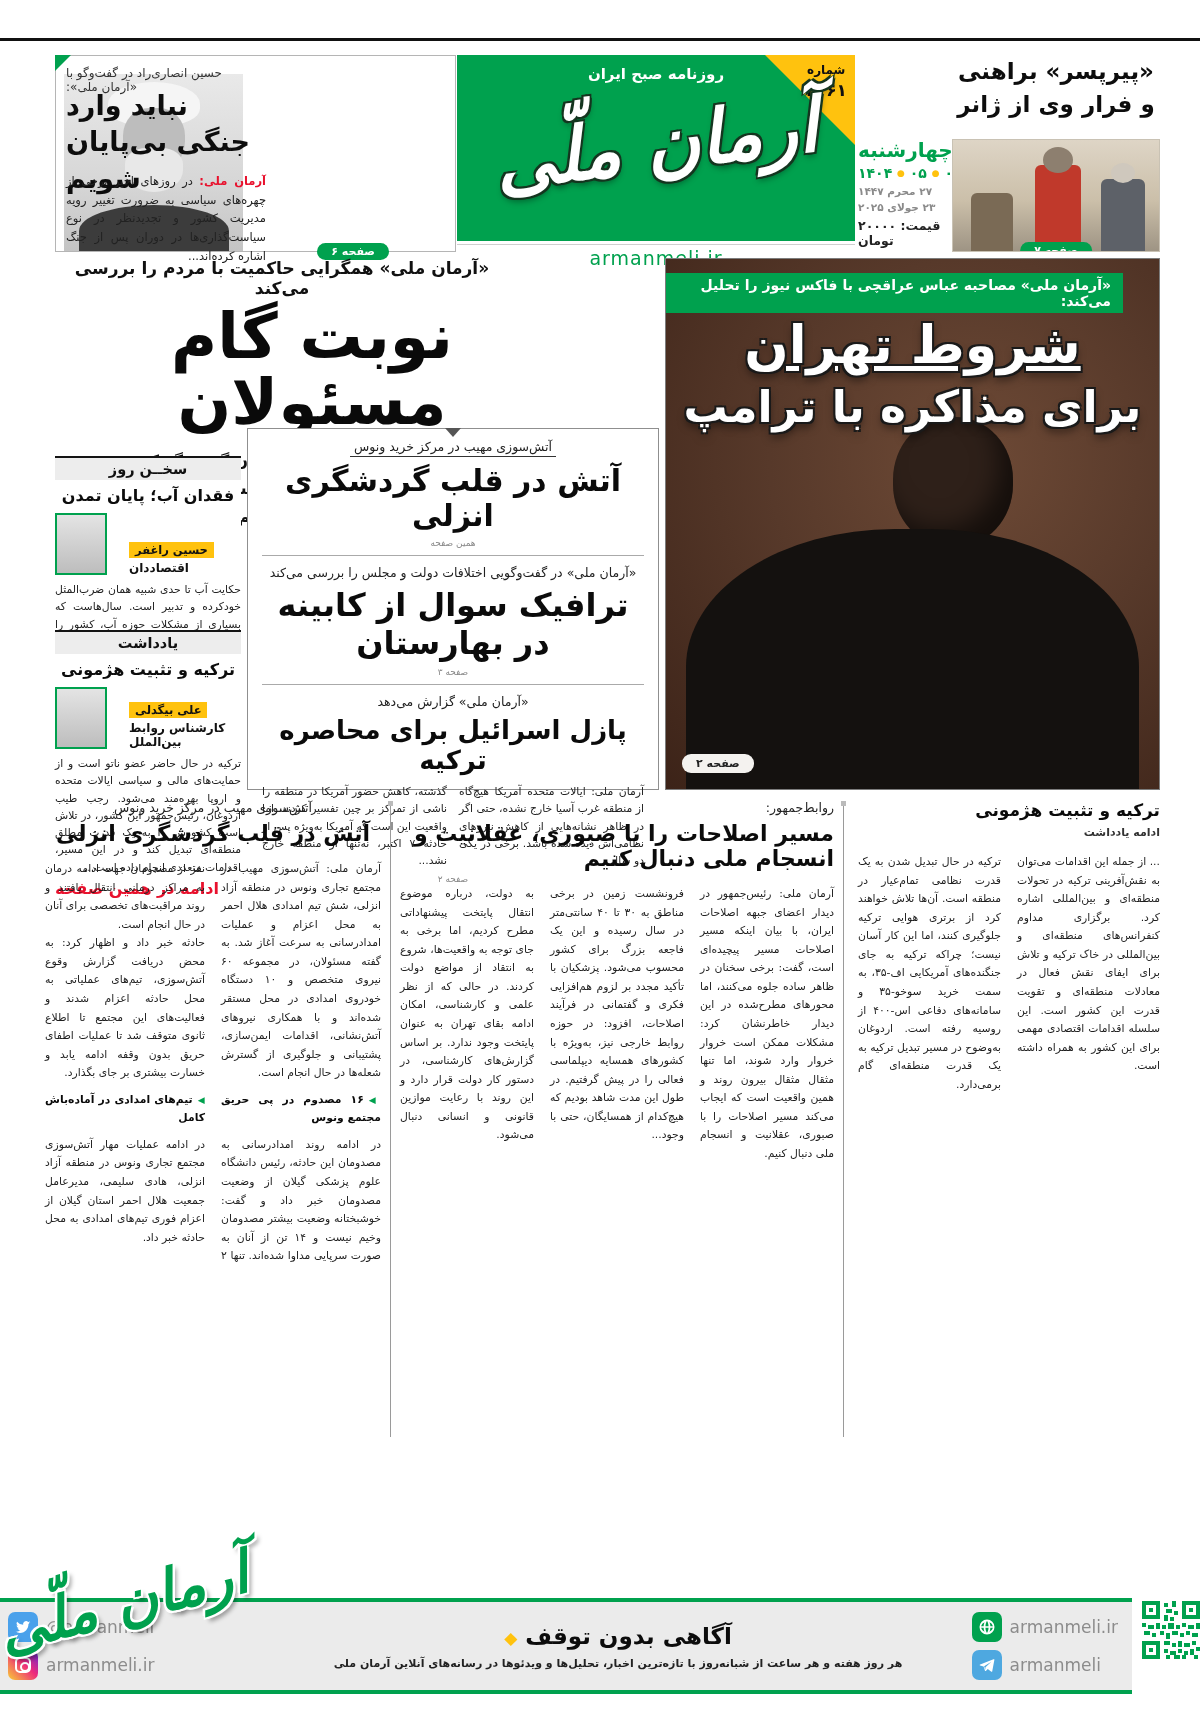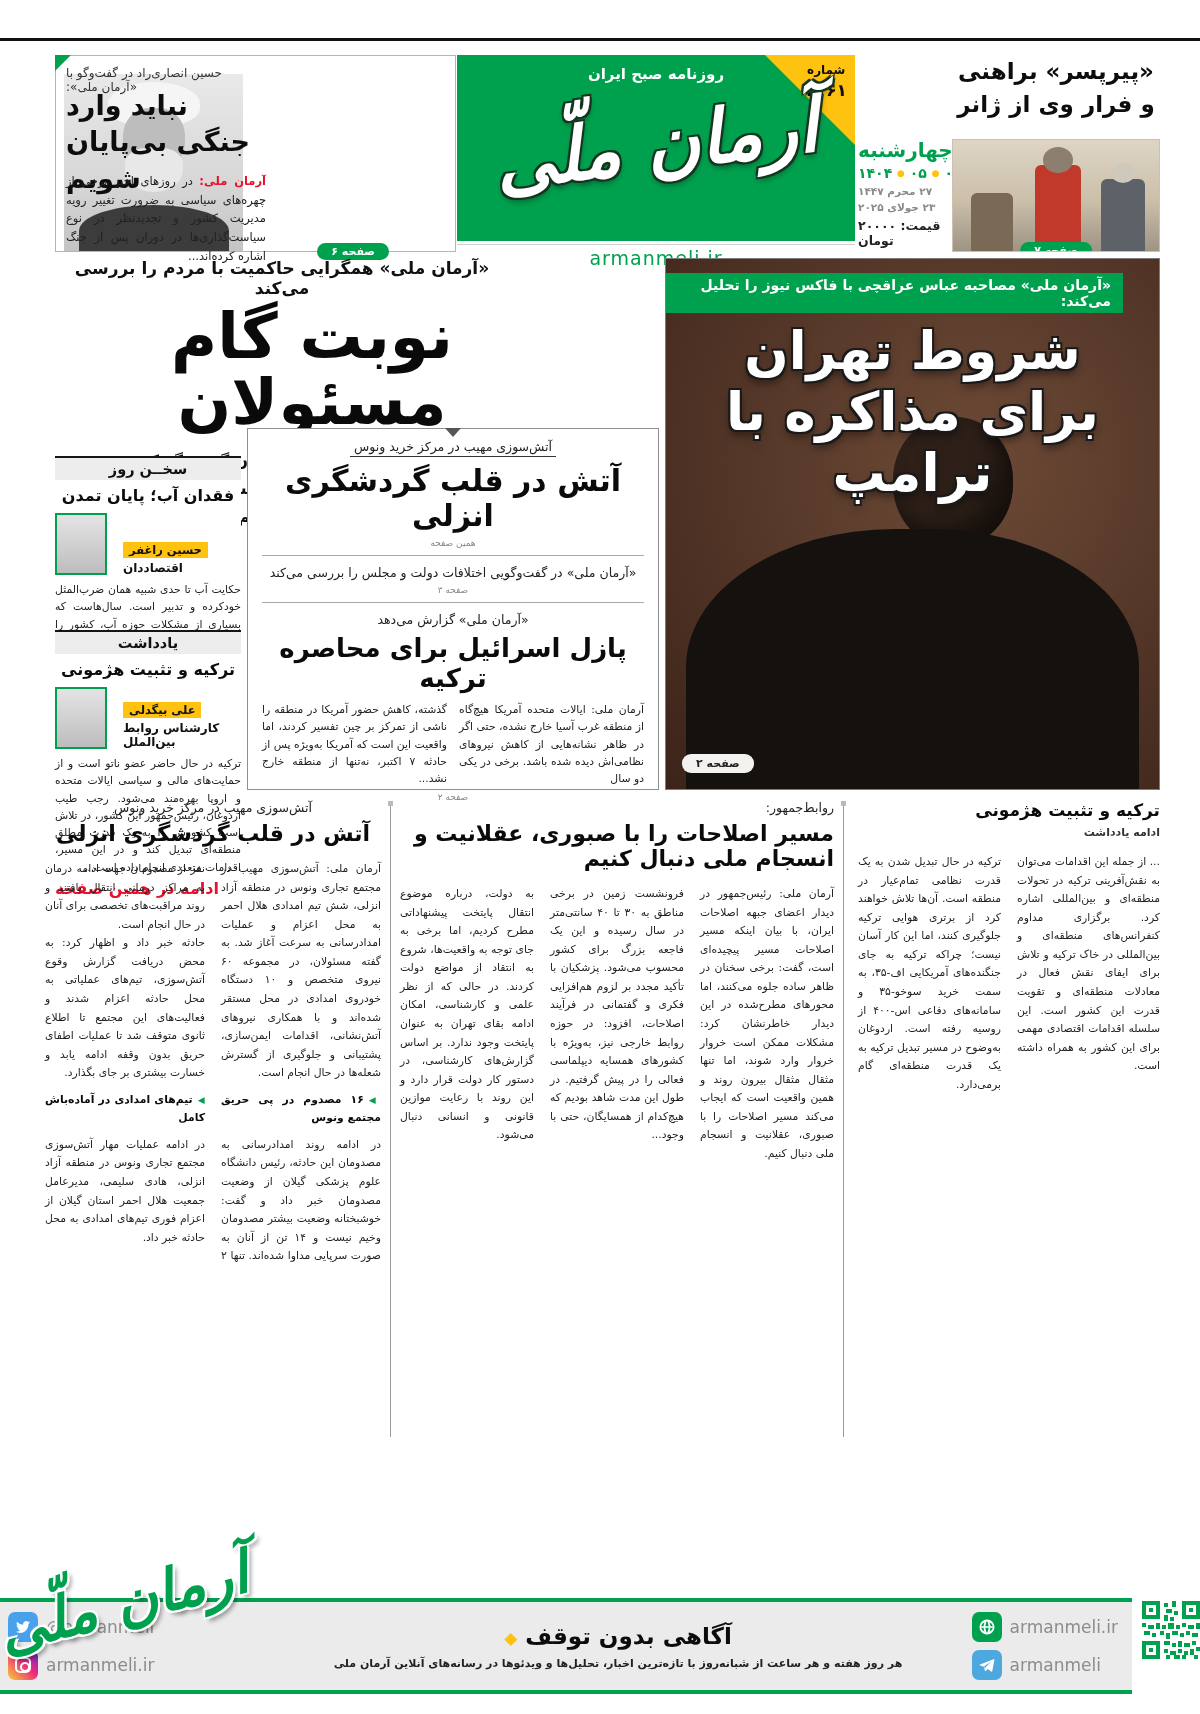--- a/index.html
+++ b/index.html
@@ -65,30 +65,30 @@
   .lead-bullets li::before { content:"▣"; color:#00a14e; font-size:13px; margin-left:6px; }
   .lead-pageref { font-size:9px; color:#777; margin-top:2px; margin-right:6px; }
 
   
   .interview { left:665px; top:258px; width:495px; height:532px; background:radial-gradient(circle at 62% 38%, #6e4a36 0%, #57392a 45%, #3c2318 100%); overflow:hidden; border:1px solid #7c7c7c; }
   .silhouette { position:absolute; left:4%; right:4%; bottom:-40px; height:300px; background:#14110f; border-radius:46% 46% 0 0; }
   .silhouette-head { position:absolute; left:46%; bottom:242px; width:120px; height:130px; background:#2e2019; border-radius:48%; box-shadow:inset -14px -18px 24px rgba(0,0,0,.55); }
   .int-kicker { position:absolute; right:36px; top:14px; background:#00a14e; color:#fff; font-size:14px; font-weight:bold; padding:4px 12px; }
   .int-h1,.int-h2 { position:absolute; left:0; right:0; text-align:center; color:#fff; font-weight:900;
       text-shadow:2px 2px 0 #1a1a1a,-2px -2px 0 #1a1a1a,2px -2px 0 #1a1a1a,-2px 2px 0 #1a1a1a,0 5px 8px rgba(0,0,0,.5); }
-  .int-h1 { top:62px; font-size:52px; }
-  .int-h2 { top:122px; font-size:53px; }
+  .int-h1 { top:56px; font-size:52px;text-decoration:underline; }
+  .int-h2 { top:122px; font-size:44px; }
   .int-pill { position:absolute; left:16px; bottom:16px; background:#f4f2ef; color:#222; font-size:11px; font-weight:bold; padding:3px 14px; border-radius:9px; }
 
   
   .side-box { left:55px; width:186px; background:#fff; }
   .sb1 { top:456px; height:192px; } .sb2 { top:630px; height:160px; }
   .sec-head { background:#ededed; border-top:2px solid #141414; text-align:center; font-size:14.5px; font-weight:900; color:#111; padding:3px 0; }
   .side-title { text-align:center; font-size:16px; font-weight:900; color:#0c0c0c; margin-top:6px; }
-  .author-row { display:flex; flex-direction:row; justify-content:flex-start; align-items:flex-end; gap:14px; margin-top:8px; direction:rtl; }
+  .author-row { display:flex; flex-direction:row; justify-content:flex-start; align-items:flex-end; gap:20px; margin-top:8px; direction:rtl; }
   .author-meta { flex:1; text-align:left; padding-left:2px; }
   .author-name { display:inline-block; background:#ffc20e; color:#111; font-size:11.5px; font-weight:bold; padding:1px 6px; }
   .author-role { font-size:12px; font-weight:bold; color:#111; margin-top:3px; }
   .author-photo { width:52px; height:62px; background:linear-gradient(180deg,#e4e4e4,#bdbdbd); border:2px solid #00a14e; flex:0 0 auto; }
   .side-body { font-size:10.8px; line-height:1.6; color:#222; text-align:justify; margin-top:6px; }
   .red-ref { color:#e8112d; font-size:16px; font-weight:bold; margin-top:3px; text-align:left; }
 
   
   .center-box { left:247px; top:428px; width:412px; height:362px; border:1px solid #8f8f8f; background:#fff; padding:10px 14px 8px; }
   .cb-notch { position:absolute; top:-1px; left:50%; transform:translateX(-50%); width:0; height:0; border-top:9px solid #555; border-left:8px solid transparent; border-right:8px solid transparent; }
@@ -257,20 +257,21 @@
 
   <div class="abs center-box">
     <div class="cb-notch"></div>
 
     <div class="ci-kicker u">آتش‌سوزی مهیب در مرکز خرید ونوس</div>
     <div class="ci-head1">آتش در قلب گردشگری انزلی</div>
     <div class="ci-ref">همین صفحه</div>
     <hr class="ci-div">
 
     <div class="ci-kicker">«آرمان ملی» در گفت‌وگویی اختلافات دولت و مجلس را بررسی می‌کند</div>
+    <div class="ci-head2">ترافیک سوال از کابینه در بهارستان</div>
     <div class="ci-ref">صفحه ۳</div>
     <hr class="ci-div">
 
     <div class="ci-kicker">«آرمان ملی» گزارش می‌دهد</div>
     <div class="ci-head3">پازل اسرائیل برای محاصره ترکیه</div>
     <div class="ci-cols">
       <div class="ci-col">آرمان ملی: ایالات متحده آمریکا هیچ‌گاه از منطقه غرب آسیا خارج نشده، حتی اگر در ظاهر نشانه‌هایی از کاهش نیروهای نظامی‌اش دیده شده باشد. برخی در یکی دو سال</div>
       <div class="ci-col">گذشته، کاهش حضور آمریکا در منطقه را ناشی از تمرکز بر چین تفسیر کردند، اما واقعیت این است که آمریکا به‌ویژه پس از حادثه ۷ اکتبر، نه‌تنها از منطقه خارج نشد...</div>
     </div>
     <div class="ci-ref">صفحه ۲</div>

